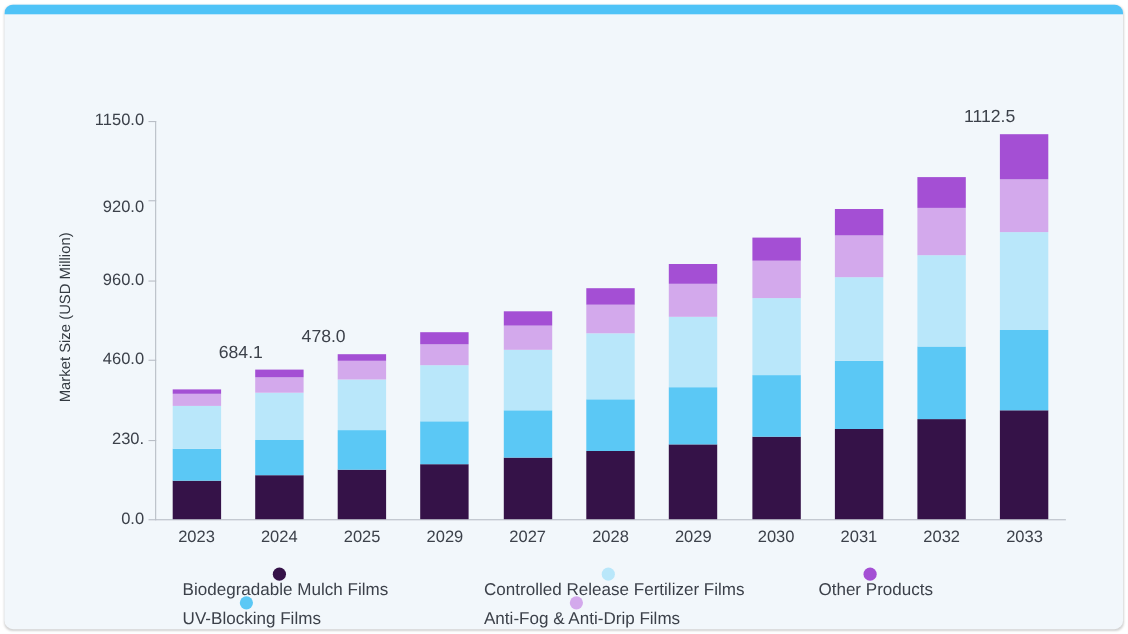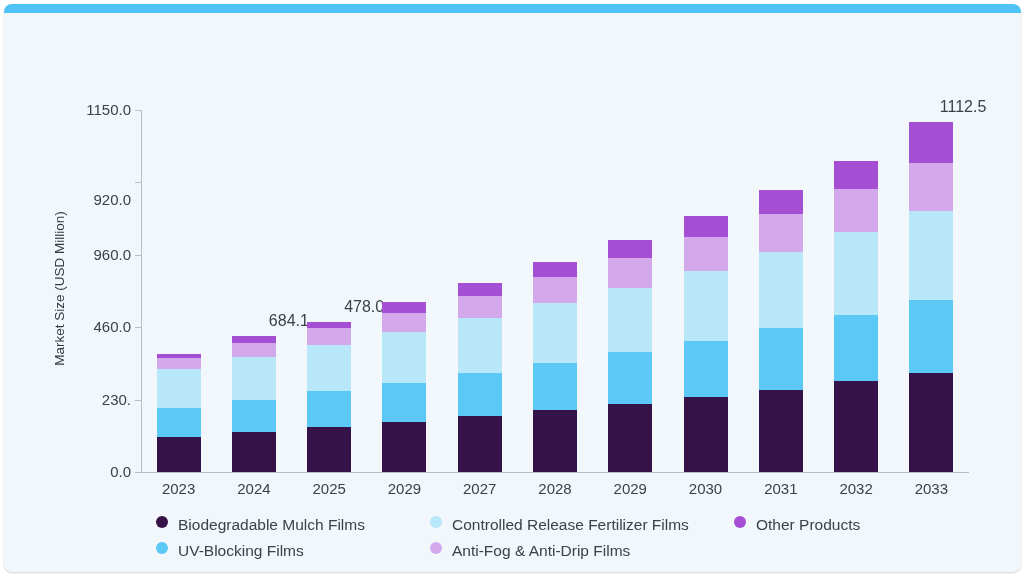--- a/index.html
+++ b/index.html
@@ -38,25 +38,25 @@
           transform:rotate(-90deg);font-size:13.5px;color:#333a41;}
   .ytick-label{position:absolute;right:0;width:74px;text-align:right;
                font-size:15px;color:#3c414a;transform:translateY(-9px);}
   .ytick-line{position:absolute;width:7px;height:1px;background:#b9bec6;}
   #yaxis{position:absolute;width:1px;background:#b9bec6;}
   #xaxis{position:absolute;height:1px;background:#b9bec6;}
 
   .bar{position:absolute;width:44px;}
   .seg{position:absolute;width:100%;left:0;}
   .xtick-label{position:absolute;width:90px;text-align:center;font-size:15px;color:#3c414a;}
-  .bar-value{position:absolute;width:110px;text-align:right;font-size:16px;color:#3c414a;}
+  .bar-value{position:absolute;width:110px;text-align:left;font-size:16px;color:#3c414a;}
 
   
   #legend{position:absolute;left:152px;top:512px;width:760px;}
-  .lg-item{position:absolute;display:flex;align-items:flex-start;}
+  .lg-item{position:absolute;display:flex;align-items:center;flex-direction:column;}
   .lg-dot{width:12px;height:12px;border-radius:50%;flex:0 0 auto;}
   .lg-txt{margin-left:10px;font-size:15.5px;color:#3c414a;white-space:nowrap;}
 </style>
 </head>
 <body>
 
 <div id="card">
   <div id="topbar"></div>
 
 
@@ -66,21 +66,21 @@
     <div id="yaxis" style="left: 137px; top: 106px; height: 362px;"></div>
     <div id="xaxis" style="left: 137px; top: 468px; width: 828px;"></div>
   <div class="ytick-label" style="left: 53px; top: 468px;">0.0</div>
       <div class="ytick-line" style="left: 131px; top: 468px;"></div>
       <div class="ytick-label" style="left: 53px; top: 395.6px;">230.</div>
       <div class="ytick-line" style="left: 131px; top: 395.6px;"></div>
       <div class="ytick-label" style="left: 53px; top: 323.2px;">460.0</div>
       <div class="ytick-line" style="left: 131px; top: 323.2px;"></div>
       <div class="ytick-label" style="left: 53px; top: 250.8px;">960.0</div>
       <div class="ytick-line" style="left: 131px; top: 250.8px;"></div>
-      <div class="ytick-label" style="left: 53px; top: 196px;">920.0</div>
+      <div class="ytick-label" style="left: 53px; top: 185px;">920.0</div>
       <div class="ytick-line" style="left: 131px; top: 178.4px;"></div>
       <div class="ytick-label" style="left: 53px; top: 106px;">1150.0</div>
       <div class="ytick-line" style="left: 131px; top: 106px;"></div>
       <div class="bar" style="left: 152.636px; top: 106px; height: 362px;">
         <div class="seg" style="background: rgb(53, 18, 72); top: 327.059px; height: 34.9409px;"></div>
         <div class="seg" style="background: rgb(91, 200, 245); top: 298.099px; height: 28.96px;"></div>
         <div class="seg" style="background: rgb(185, 231, 250); top: 259.066px; height: 39.033px;"></div>
         <div class="seg" style="background: rgb(211, 169, 236); top: 248.049px; height: 11.0174px;"></div>
         <div class="seg" style="background: rgb(164, 79, 212); top: 243.957px; height: 4.09217px;"></div>
       </div>

